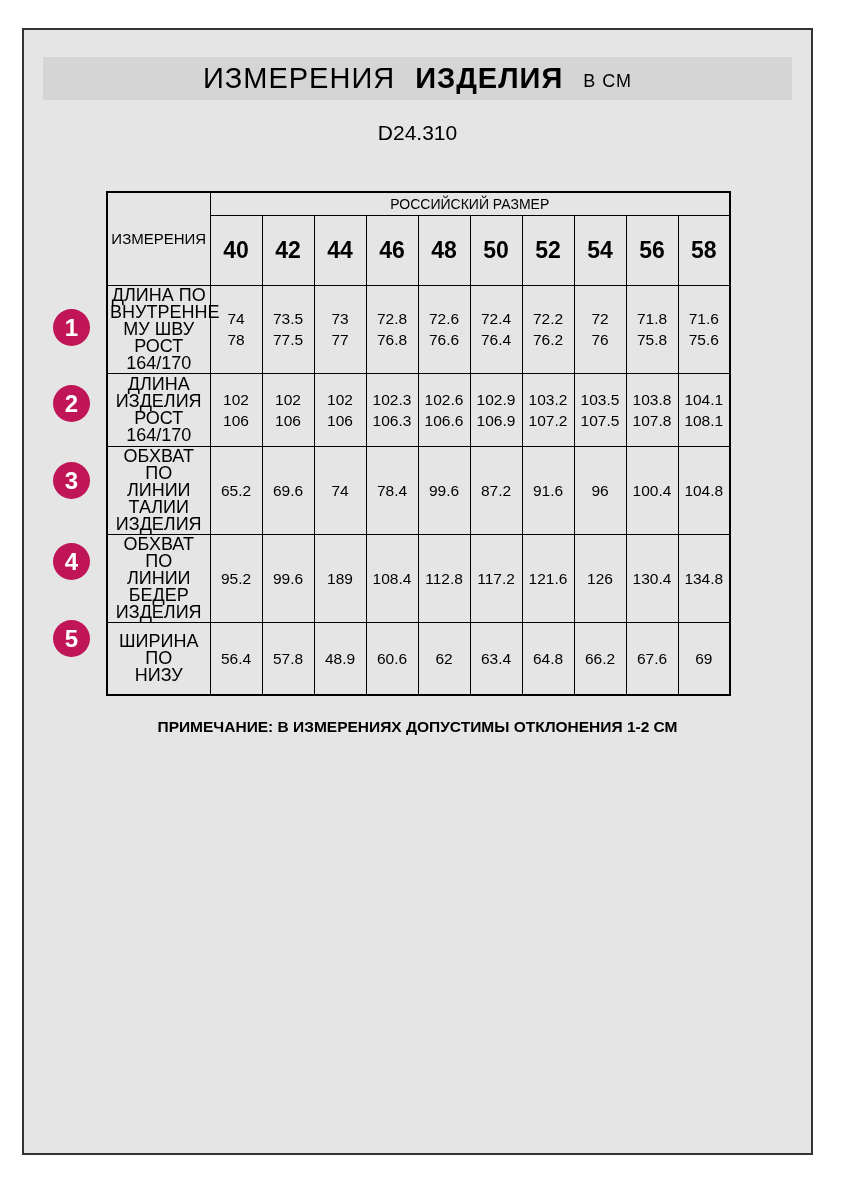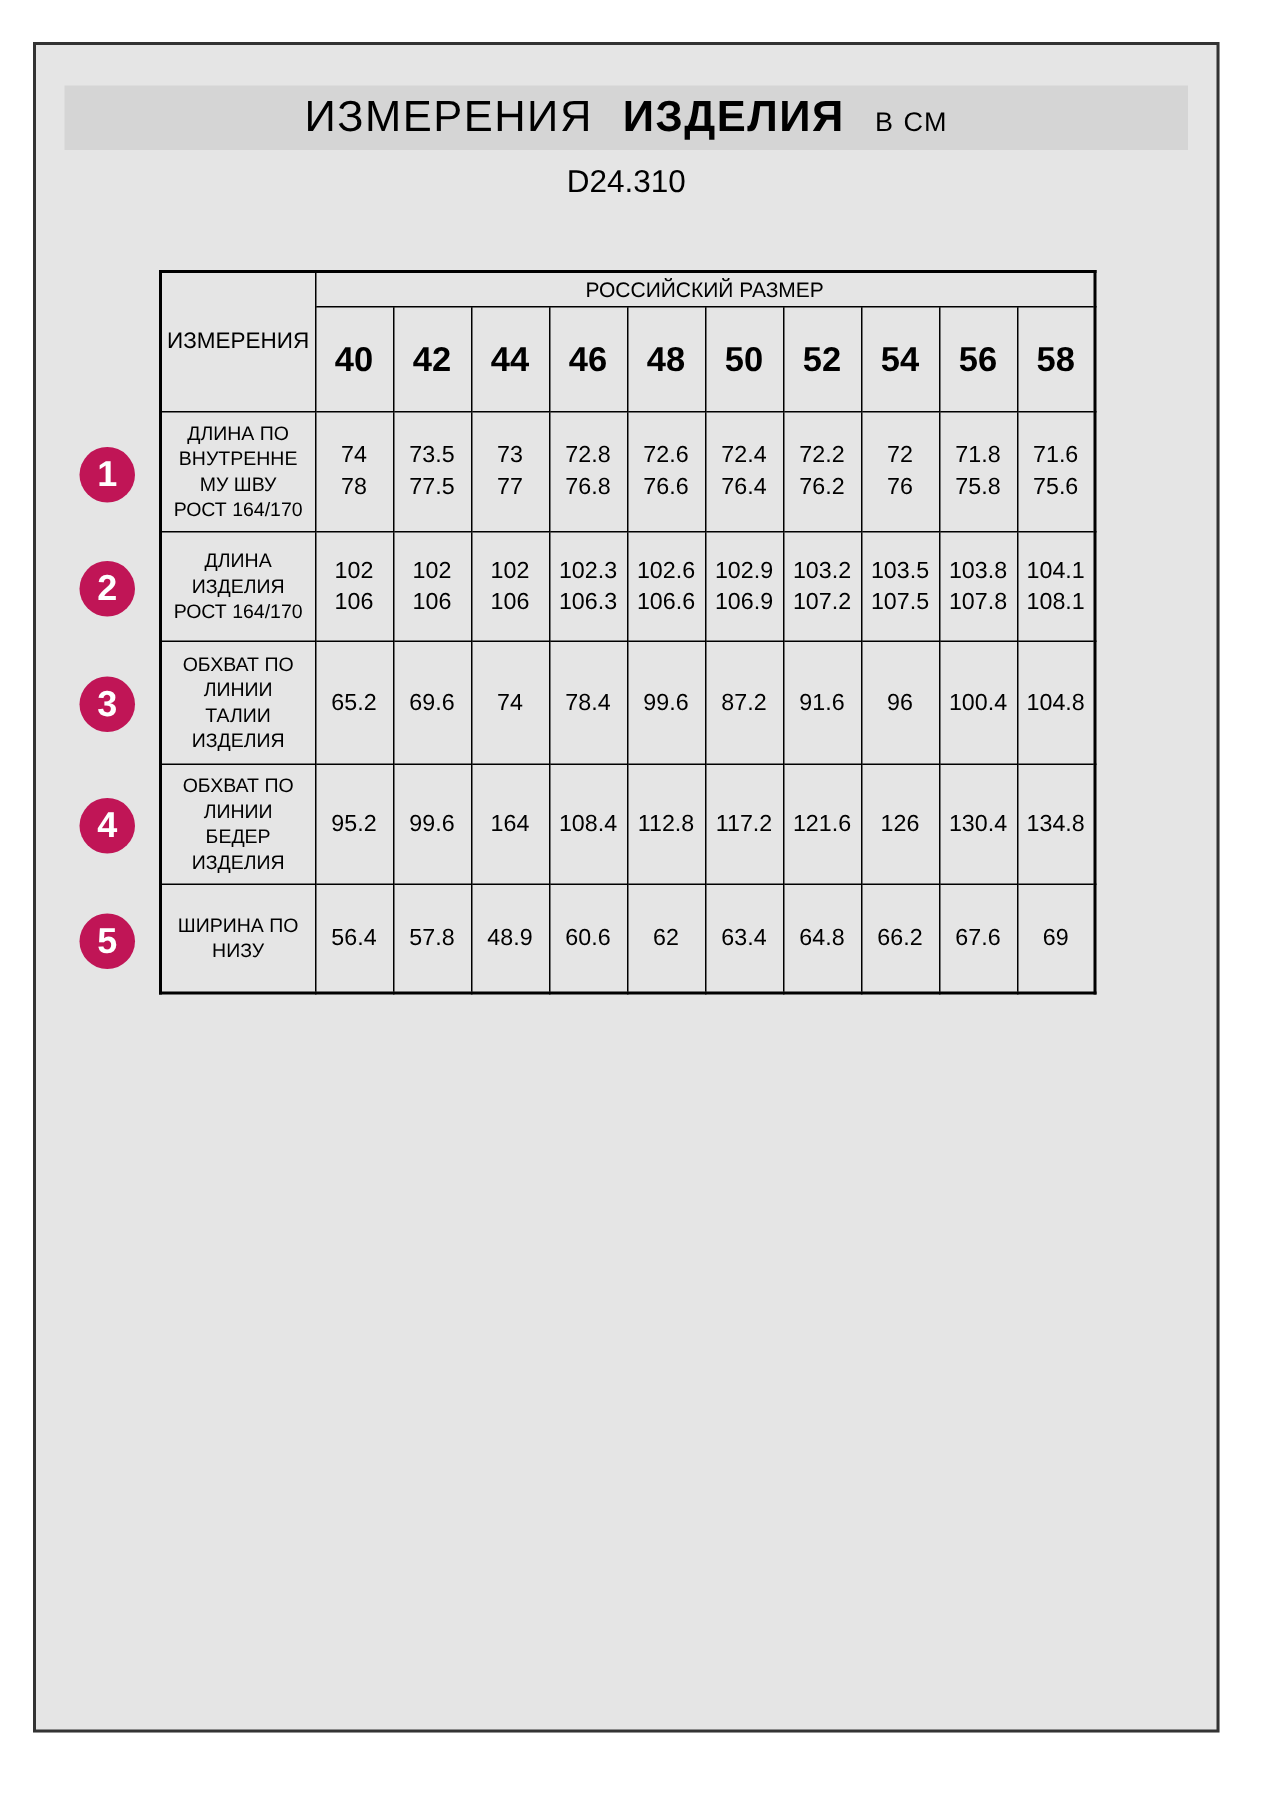--- a/index.html
+++ b/index.html
@@ -21,21 +21,21 @@
   }
   .title-band{
     margin:27px auto 0;width:749px;height:43px;
     background:var(--band-gray);
     display:flex;align-items:center;justify-content:center;gap:20px;
   }
   .title-main{font-size:29px;font-weight:normal;letter-spacing:1px;}
   .title-strong{font-size:29px;font-weight:bold;letter-spacing:1px;}
   .title-units{font-size:18px;font-weight:normal;letter-spacing:1px;position:relative;top:3px;}
   .model{
-    margin-top:10px;text-align:center;font-size:21px;font-weight:normal;
+    margin-top:21px;text-align:center;font-size:21px;font-weight:normal;
   }
   .subtitle{
     margin:14px auto 0;max-width:660px;text-align:center;
     font-size:17px;line-height:23px;white-space:pre-line;
   }
   .table-zone{
     position:relative;width:623px;margin:46px auto 0;
   }
   table{
     border-collapse:collapse;table-layout:fixed;width:623px;
@@ -45,21 +45,21 @@
   td,th{
     border:1px solid var(--table-border);
     text-align:center;vertical-align:middle;
     padding:1px 2px;font-weight:normal;
   }
   table{border:2px solid var(--table-border);}
   .group-head{height:23px;font-size:14px;text-align:center;}
   .meas-head{font-size:15px;}
   .size-cell{height:70px;font-size:23px;font-weight:bold;}
   .row-label{
-    font-size:13px;line-height:17px;white-space:pre-line;
+    font-size:18px;line-height:17px;white-space:pre-line;
   }
   .val{
     font-size:15.5px;line-height:21px;white-space:pre-line;
   }
   .r1 td{height:80px;}
   .r2 td{height:73px;}
   .r3 td{height:82px;}
   .r4 td{height:80px;}
   .r5 td{height:73px;}
   .badge{
@@ -200,21 +200,21 @@
           <td class="val">104.8</td>
         </tr>
 
         <tr class="r4">
           <td class="row-label">ОБХВАТ ПО
 ЛИНИИ
 БЕДЕР
 ИЗДЕЛИЯ</td>
           <td class="val">95.2</td>
           <td class="val">99.6</td>
-          <td class="val">164</td>
+          <td class="val">189</td>
           <td class="val">108.4</td>
           <td class="val">112.8</td>
           <td class="val">117.2</td>
           <td class="val">121.6</td>
           <td class="val">126</td>
           <td class="val">130.4</td>
           <td class="val">134.8</td>
         </tr>
 
         <tr class="r5">
@@ -228,14 +228,15 @@
           <td class="val">63.4</td>
           <td class="val">64.8</td>
           <td class="val">66.2</td>
           <td class="val">67.6</td>
           <td class="val">69</td>
         </tr>
       </tbody>
     </table>
   </div>
 
+  <div class="note">ПРИМЕЧАНИЕ: В ИЗМЕРЕНИЯХ ДОПУСТИМЫ ОТКЛОНЕНИЯ 1-2 СМ</div>
 
 </div>
 
 </body></html>

